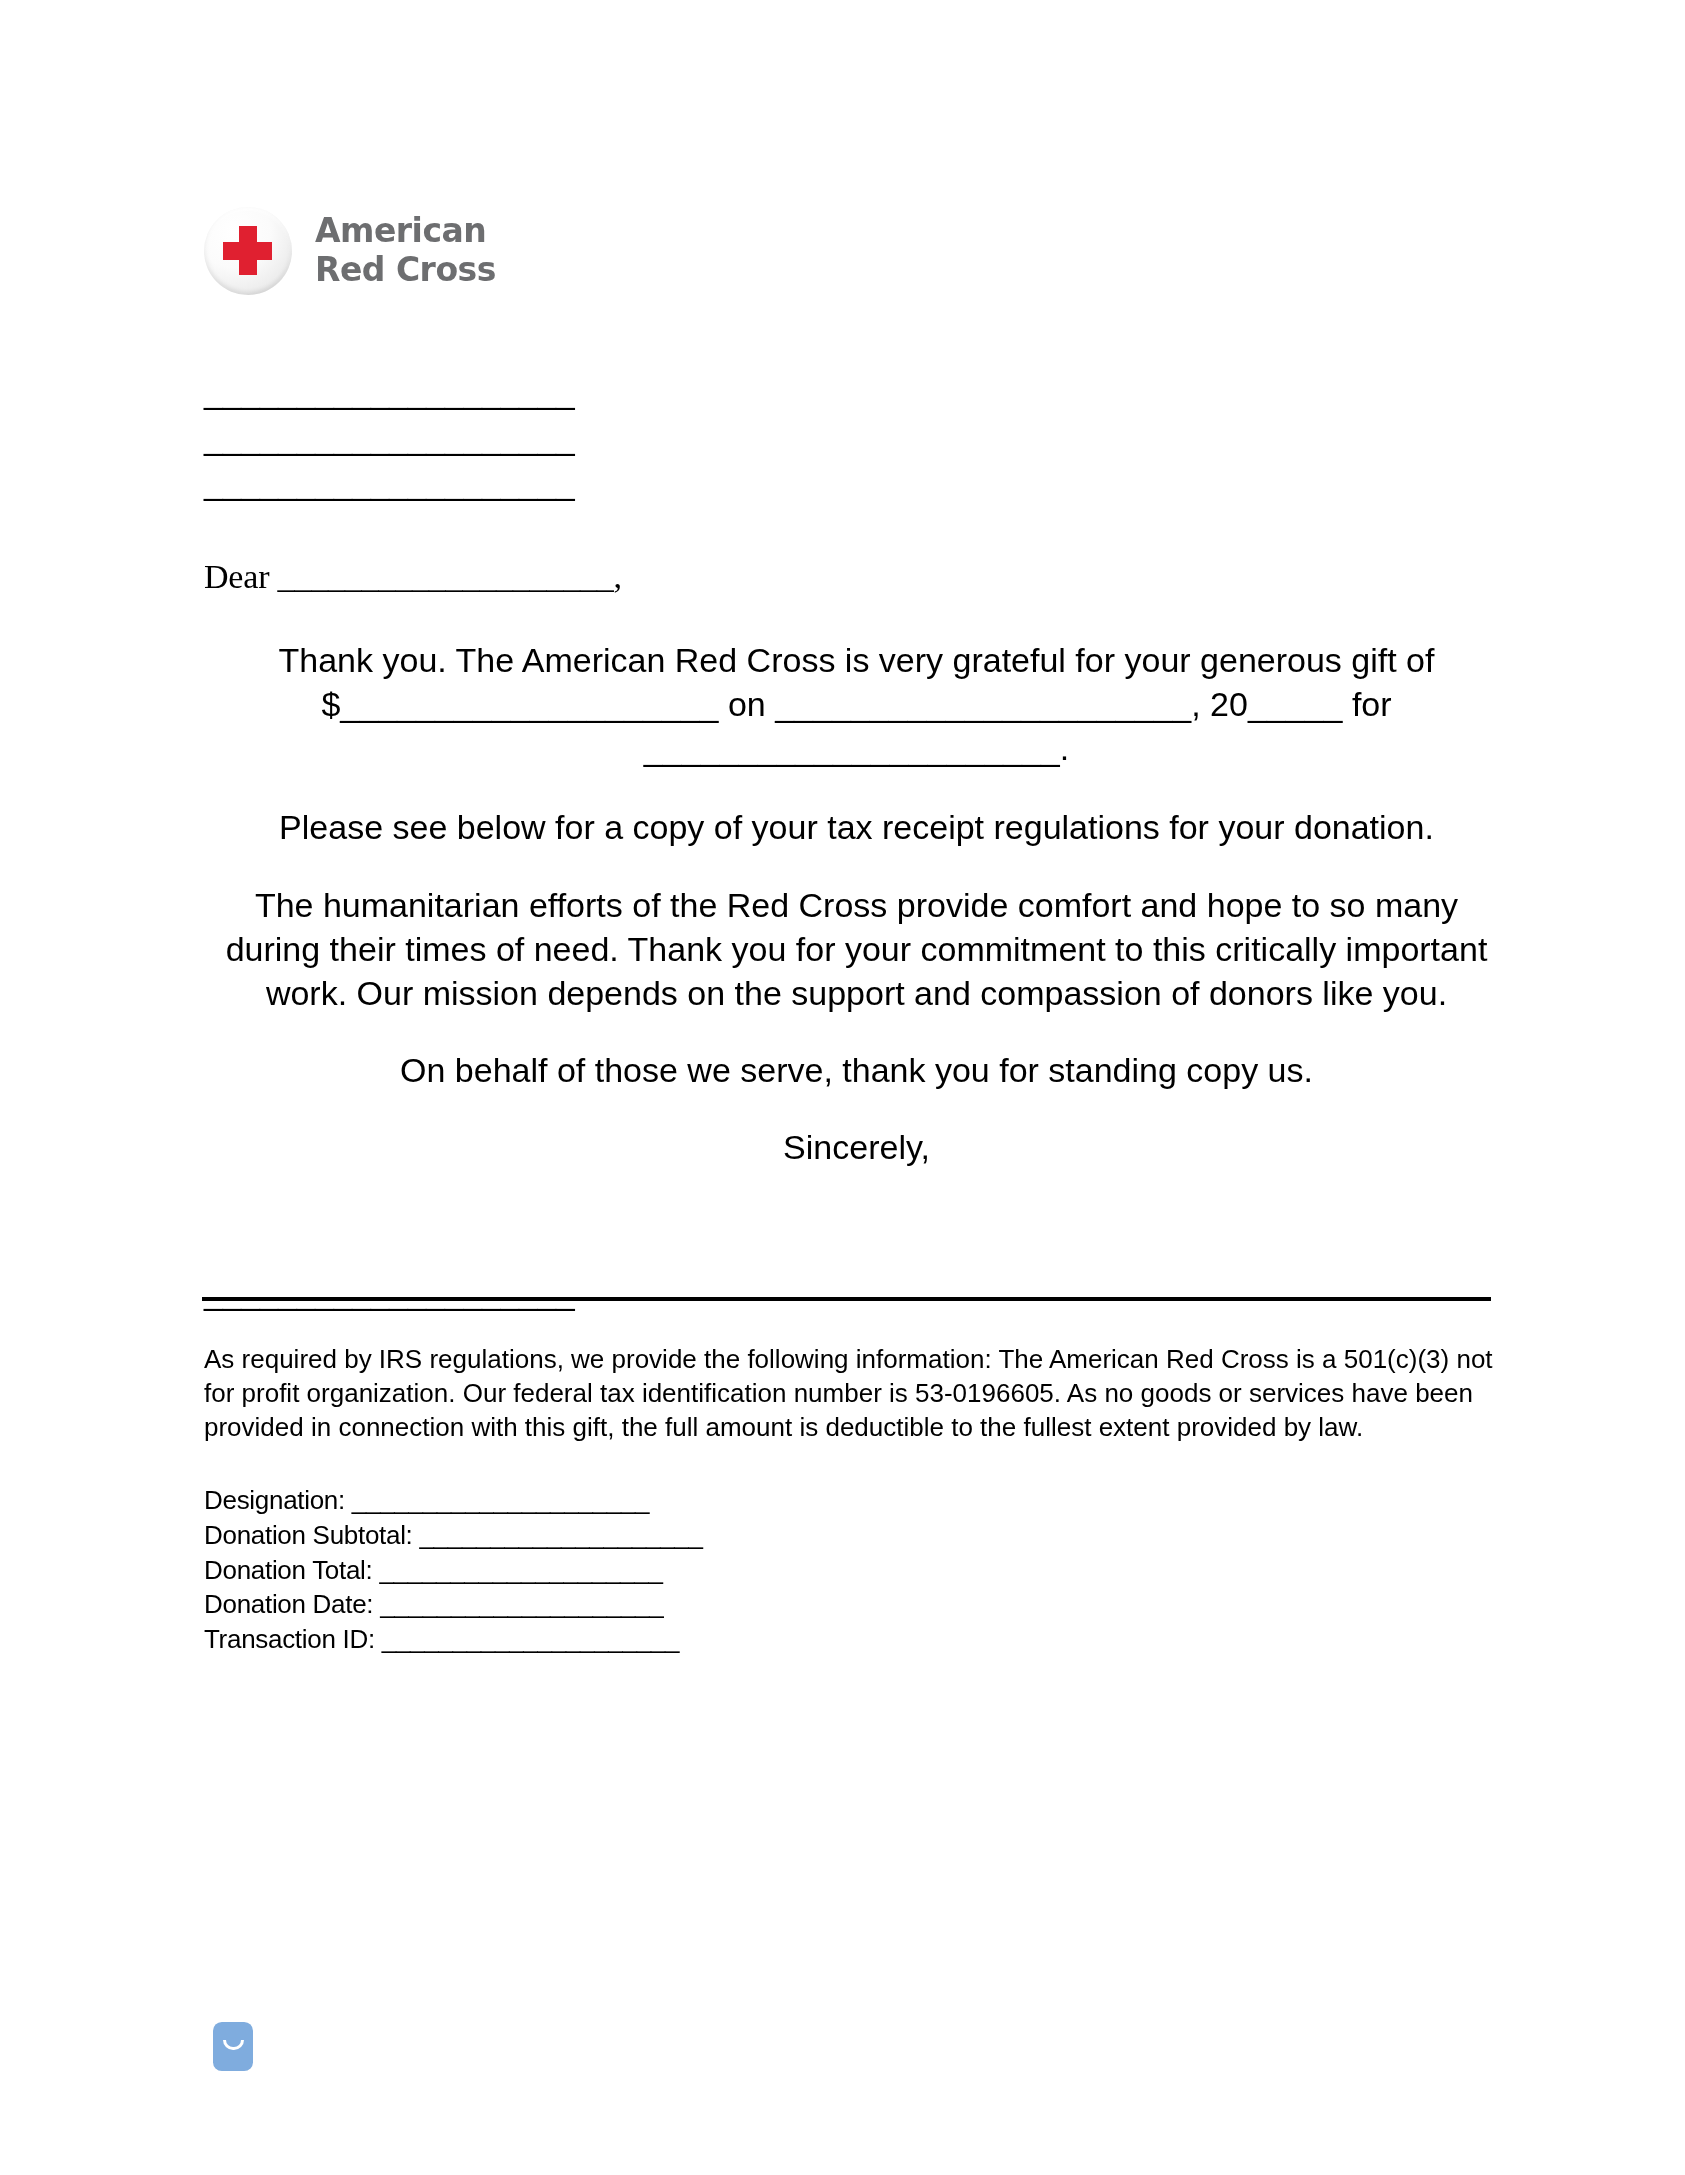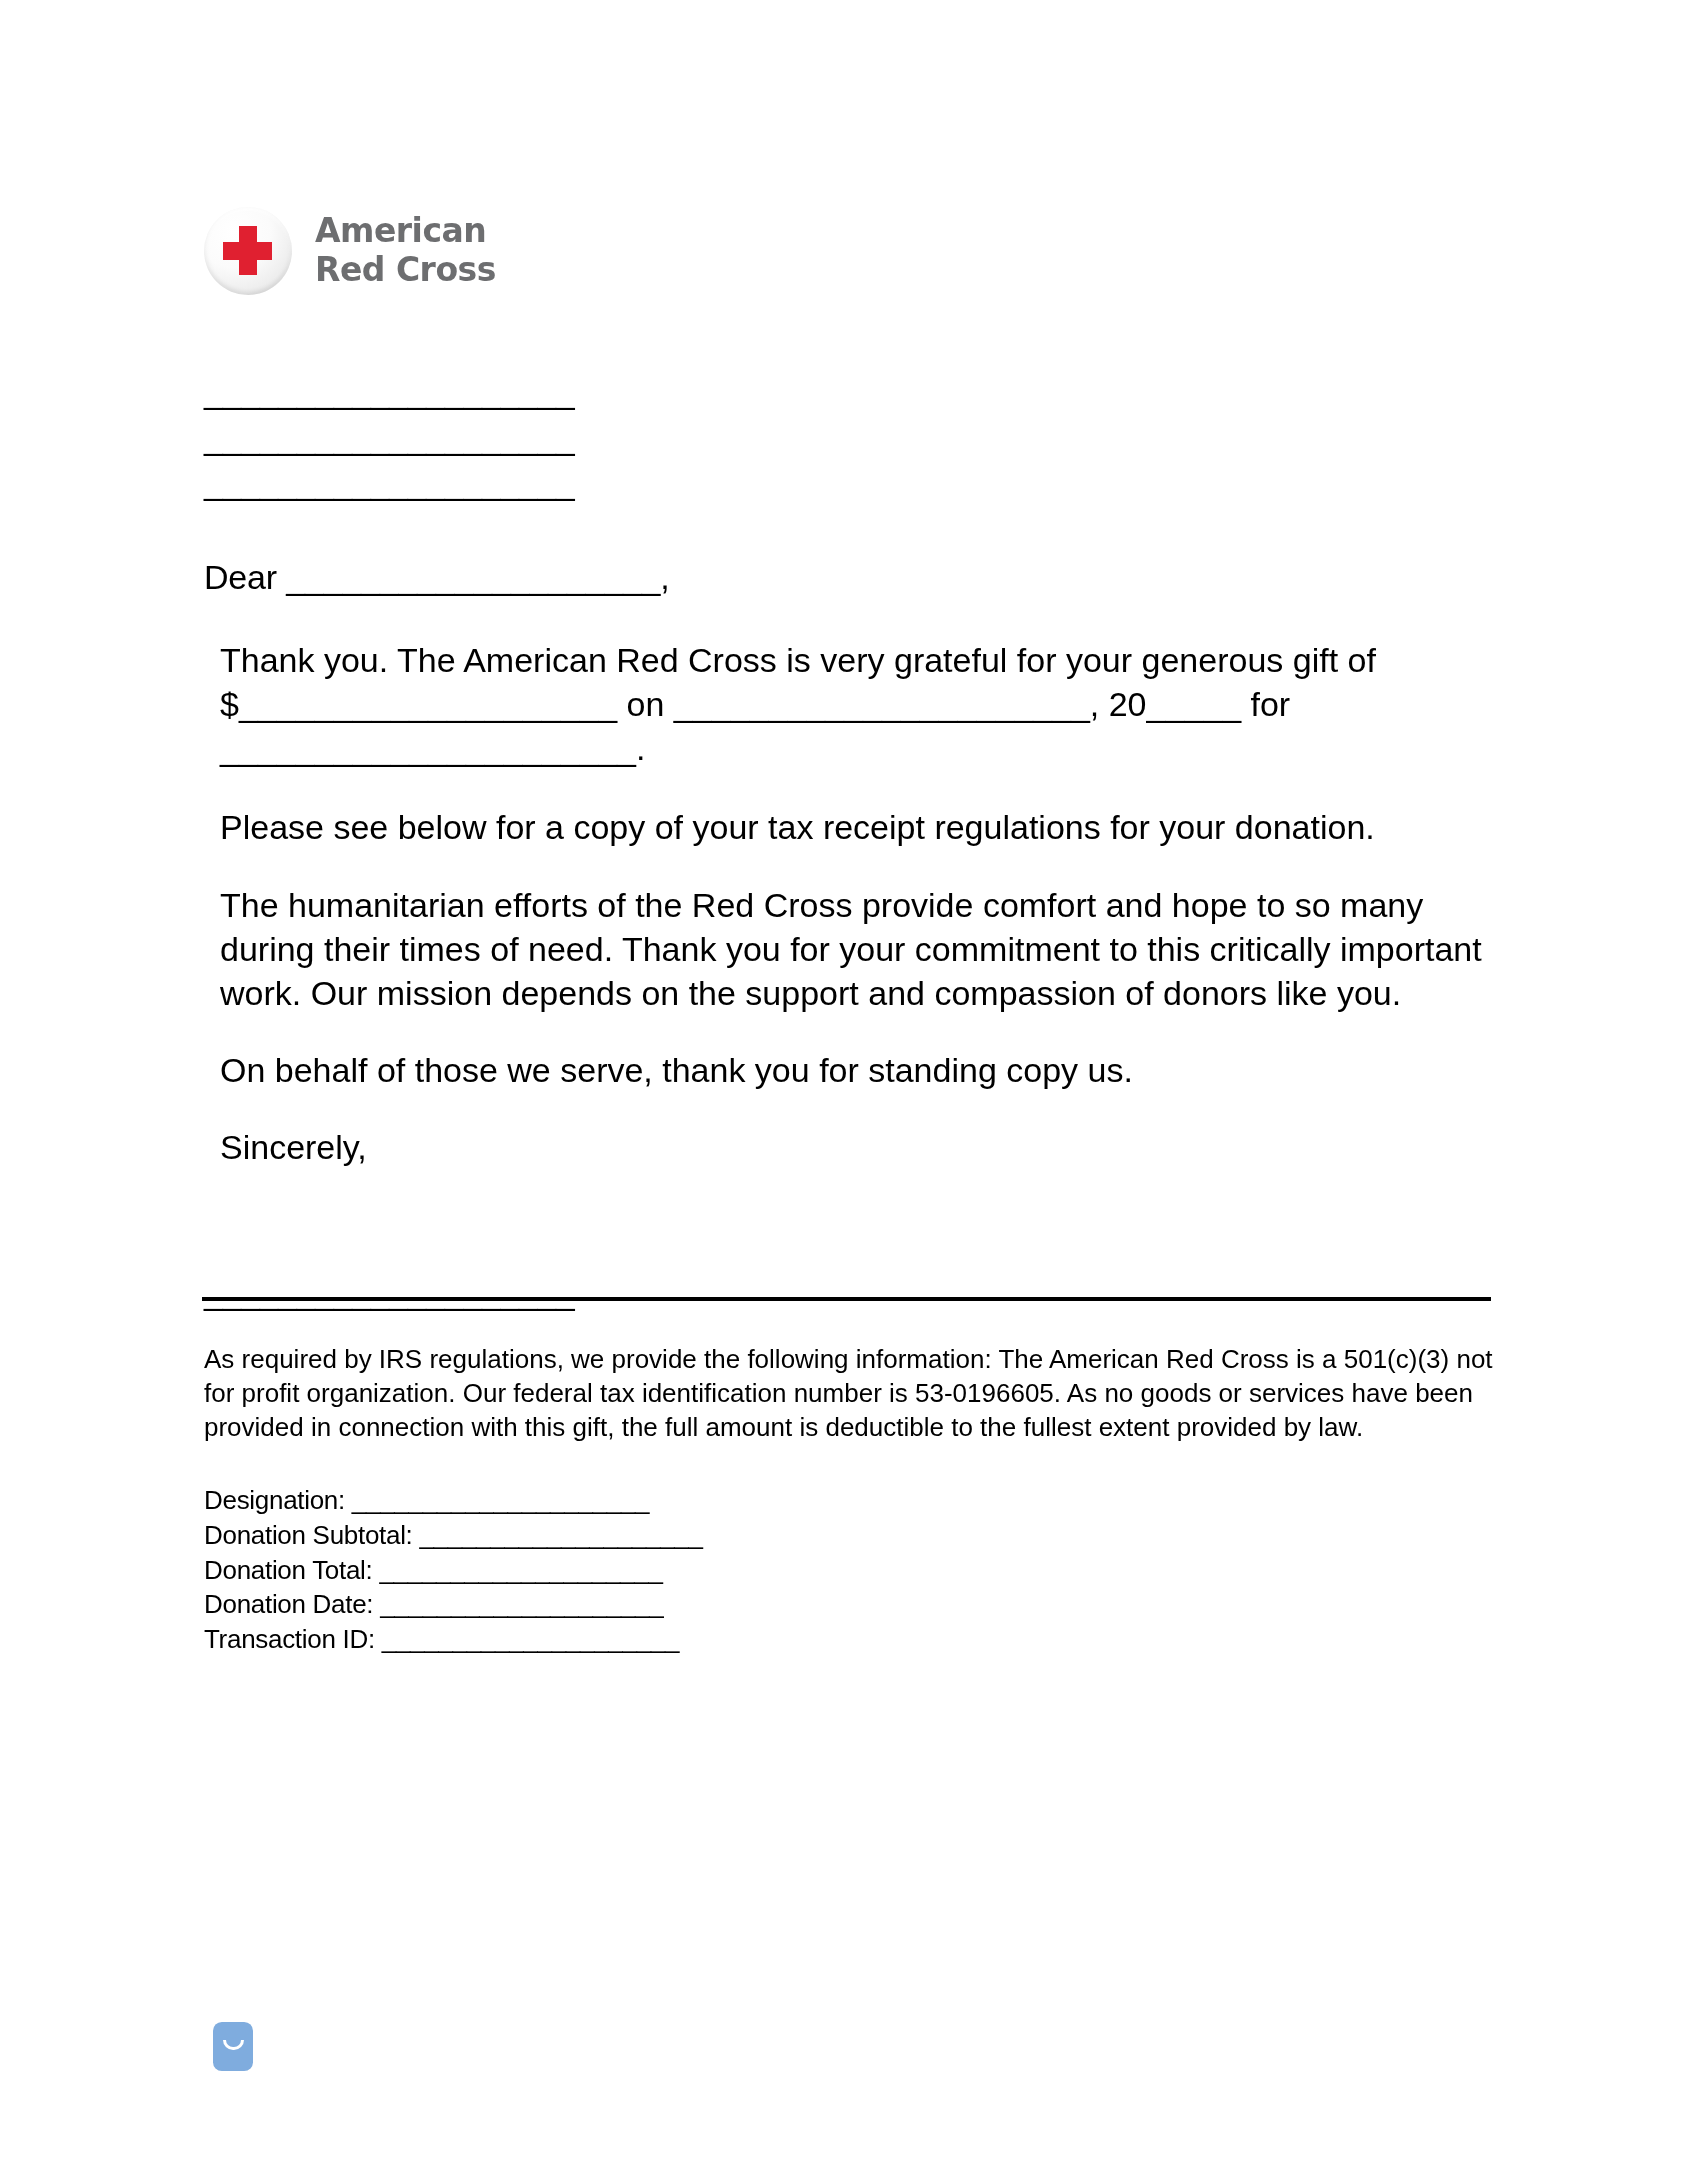--- a/index.html
+++ b/index.html
@@ -83,24 +83,25 @@
   }
   .addr-lines {
     margin: 0 0 49px 0;
     line-height: 1.34;
     letter-spacing: -0.4px;
   }
   .addr-lines div { white-space: pre; }
 
   .para {
     margin: 0 0 33px 16px;
+    text-align: center;
   }
   .para.tight { margin-bottom: 35px; }
 
-  .salutation { margin: 0 0 39px 0; letter-spacing: -0.2px; }
+  .salutation { margin: 0 0 39px 0; letter-spacing: -0.2px; font-family: Liberation Serif, serif; }
 
   .sig-space { height: 67px; }
   .sig-line { letter-spacing: -0.4px; margin: 0; white-space: pre; }
 
   
   .divider {
     position: absolute;
     left: 202px;
     top: 1297px;
     width: 1289px;

